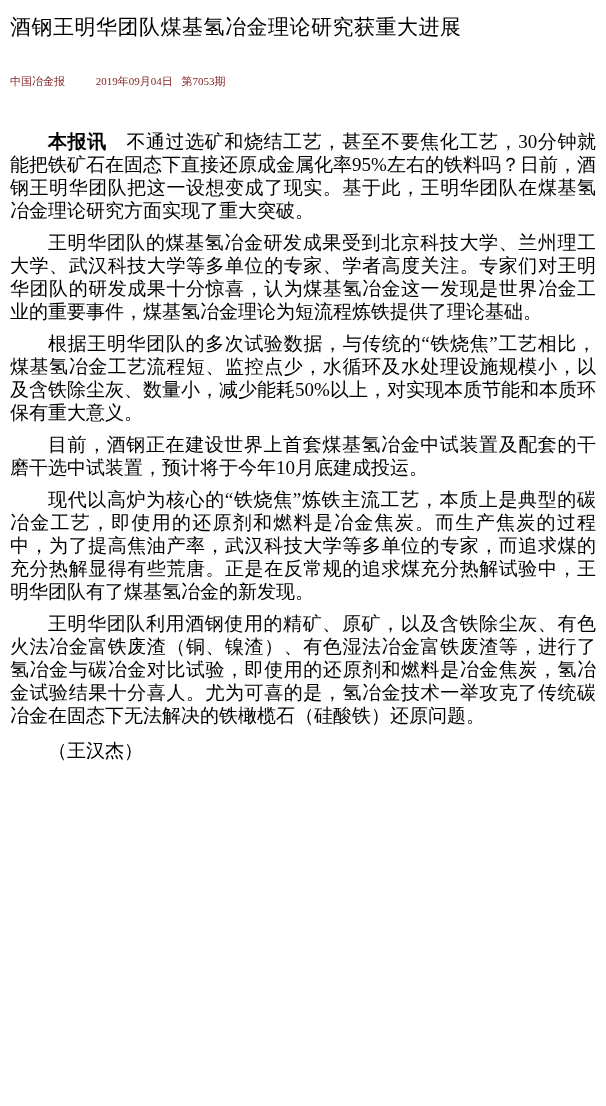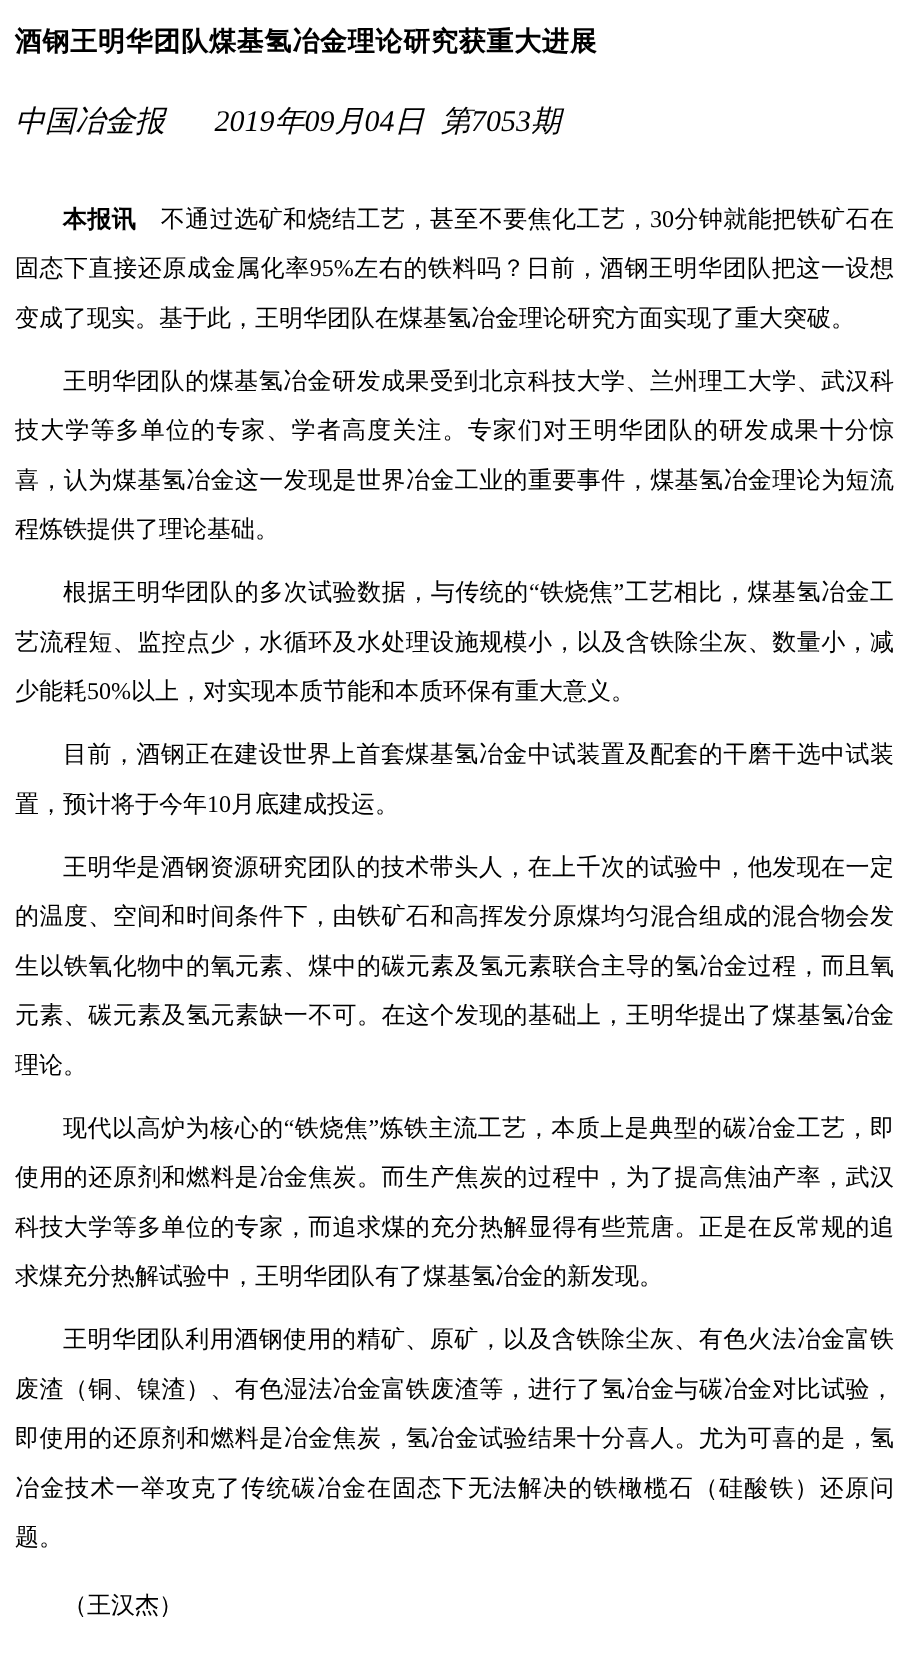--- a/index.html
+++ b/index.html
@@ -12,44 +12,43 @@
     min-height: 1106px;
     font-family: "Liberation Serif", "DejaVu Serif", serif;
     color: #000000;
     box-sizing: border-box;
   }
   .page {
     padding: 10px 10px 20px 10px;
     box-sizing: border-box;
   }
   .article-title {
-    font-size: 18px;
-    font-weight: bold;
+    font-size: 21px;
+    font-weight: normal;
     line-height: 26px;
     margin: 4px 0 0 0;
     color: #000000;
     letter-spacing: 0.5px;
   }
   .byline {
     margin-top: 32px;
-    font-size: 20px;
-    color: #000000;
+    font-size: 11px;
+    color: #7f1d1d;
     line-height: 18px;
-    font-style: italic;
   }
   .byline .source {
     margin-right: 28px;
   }
   .byline .date {
     margin-right: 6px;
   }
   .article-body {
     margin-top: 40px;
-    font-size: 16px;
-    line-height: 33px;
+    font-size: 19px;
+    line-height: 23px;
     text-align: justify;
   }
   .article-body p {
     margin: 0 0 9px 0;
     text-indent: 2em;
   }
   .lead-label {
     font-weight: bold;
   }
   .signature {
@@ -73,21 +72,20 @@
   <div class="article-body">
 
     <p><span class="lead-label">本报讯</span>　<span>不通过选矿和烧结工艺，甚至不要焦化工艺，30分钟就能把铁矿石在固态下直接还原成金属化率95%左右的铁料吗？日前，酒钢王明华团队把这一设想变成了现实。基于此，王明华团队在煤基氢冶金理论研究方面实现了重大突破。</span></p>
 
     <p>王明华团队的煤基氢冶金研发成果受到北京科技大学、兰州理工大学、武汉科技大学等多单位的专家、学者高度关注。专家们对王明华团队的研发成果十分惊喜，认为煤基氢冶金这一发现是世界冶金工业的重要事件，煤基氢冶金理论为短流程炼铁提供了理论基础。</p>
 
     <p>根据王明华团队的多次试验数据，与传统的“铁烧焦”工艺相比，煤基氢冶金工艺流程短、监控点少，水循环及水处理设施规模小，以及含铁除尘灰、数量小，减少能耗50%以上，对实现本质节能和本质环保有重大意义。</p>
 
     <p>目前，酒钢正在建设世界上首套煤基氢冶金中试装置及配套的干磨干选中试装置，预计将于今年10月底建成投运。</p>
 
-    <p>王明华是酒钢资源研究团队的技术带头人，在上千次的试验中，他发现在一定的温度、空间和时间条件下，由铁矿石和高挥发分原煤均匀混合组成的混合物会发生以铁氧化物中的氧元素、煤中的碳元素及氢元素联合主导的氢冶金过程，而且氧元素、碳元素及氢元素缺一不可。在这个发现的基础上，王明华提出了煤基氢冶金理论。</p>
 
 
     <p>现代以高炉为核心的“铁烧焦”炼铁主流工艺，本质上是典型的碳冶金工艺，即使用的还原剂和燃料是冶金焦炭。而生产焦炭的过程中，为了提高焦油产率，武汉科技大学等多单位的专家，而追求煤的充分热解显得有些荒唐。正是在反常规的追求煤充分热解试验中，王明华团队有了煤基氢冶金的新发现。</p>
 
     <p>王明华团队利用酒钢使用的精矿、原矿，以及含铁除尘灰、有色火法冶金富铁废渣（铜、镍渣）、有色湿法冶金富铁废渣等，进行了氢冶金与碳冶金对比试验，即使用的还原剂和燃料是冶金焦炭，氢冶金试验结果十分喜人。尤为可喜的是，氢冶金技术一举攻克了传统碳冶金在固态下无法解决的铁橄榄石（硅酸铁）还原问题。</p>
 
     <p class="signature">（王汉杰）</p>
 
   </div>
 

